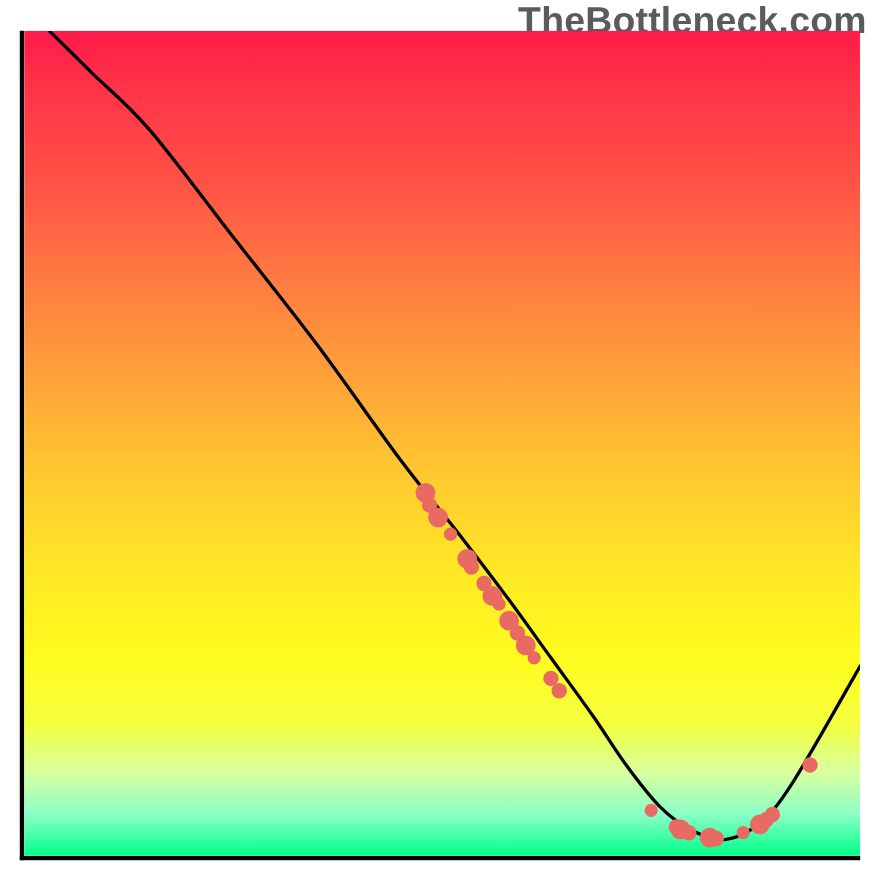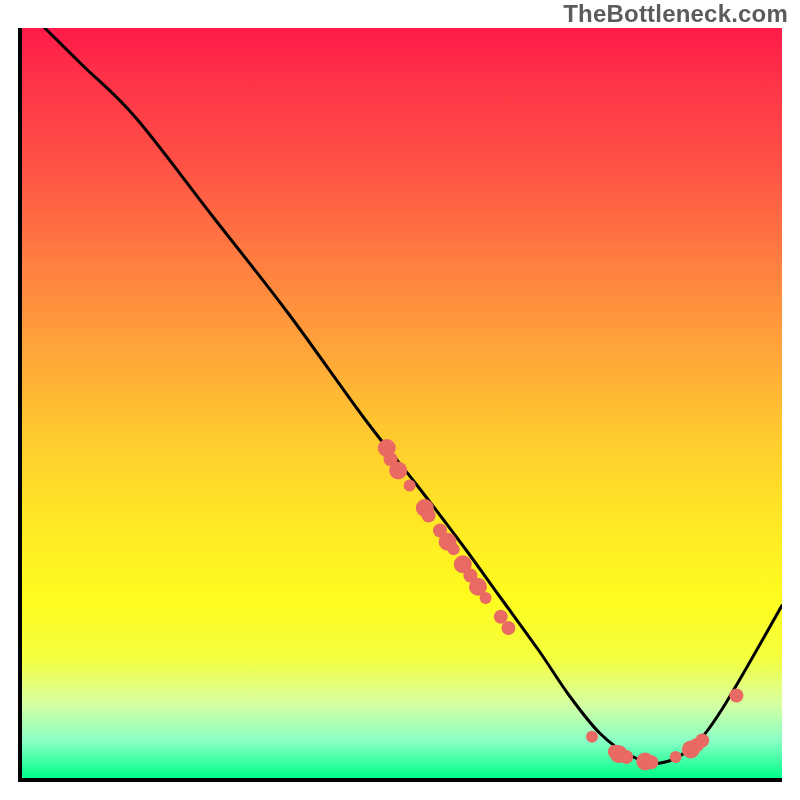--- a/index.html
+++ b/index.html
@@ -12,21 +12,21 @@
   }
   .canvas {
     position: relative;
     width: 800px;
     height: 800px;
   }
   .watermark {
     position: absolute;
     top: 0;
     right: 12px;
-    font-size: 24px;
+    font-size: 34px;
     font-weight: bold;
     color: #5b5b5b;
     letter-spacing: 0.2px;
     user-select: none;
   }
   .plot-frame {
     position: absolute;
     left: 18px;
     top: 28px;
     width: 764px;

